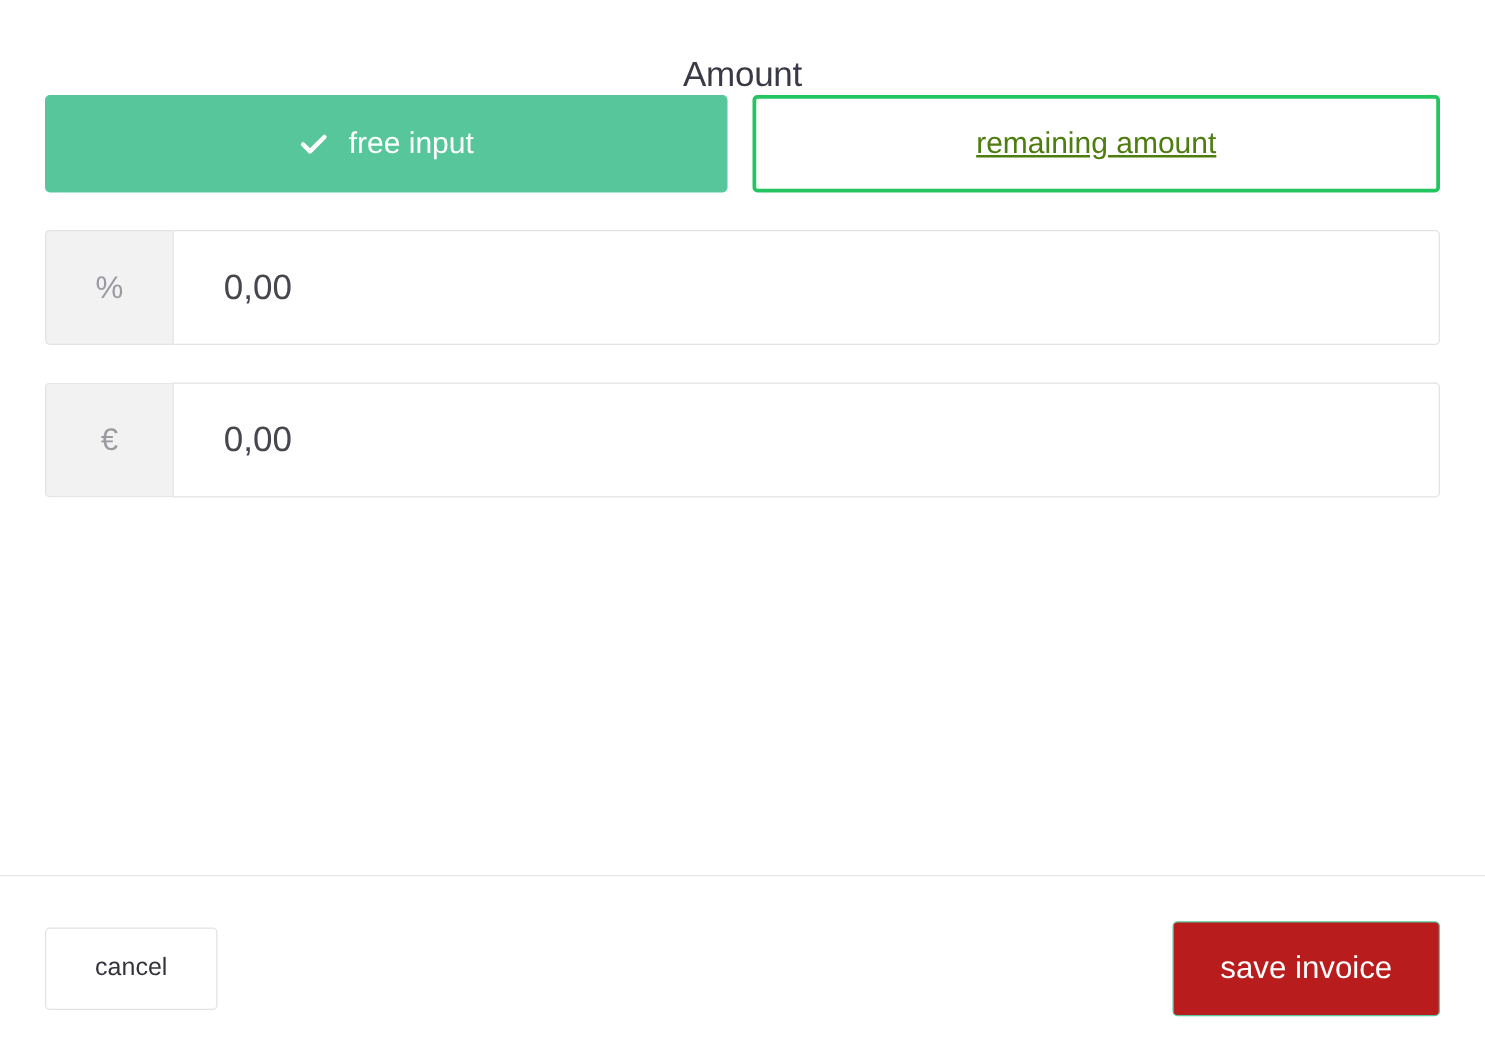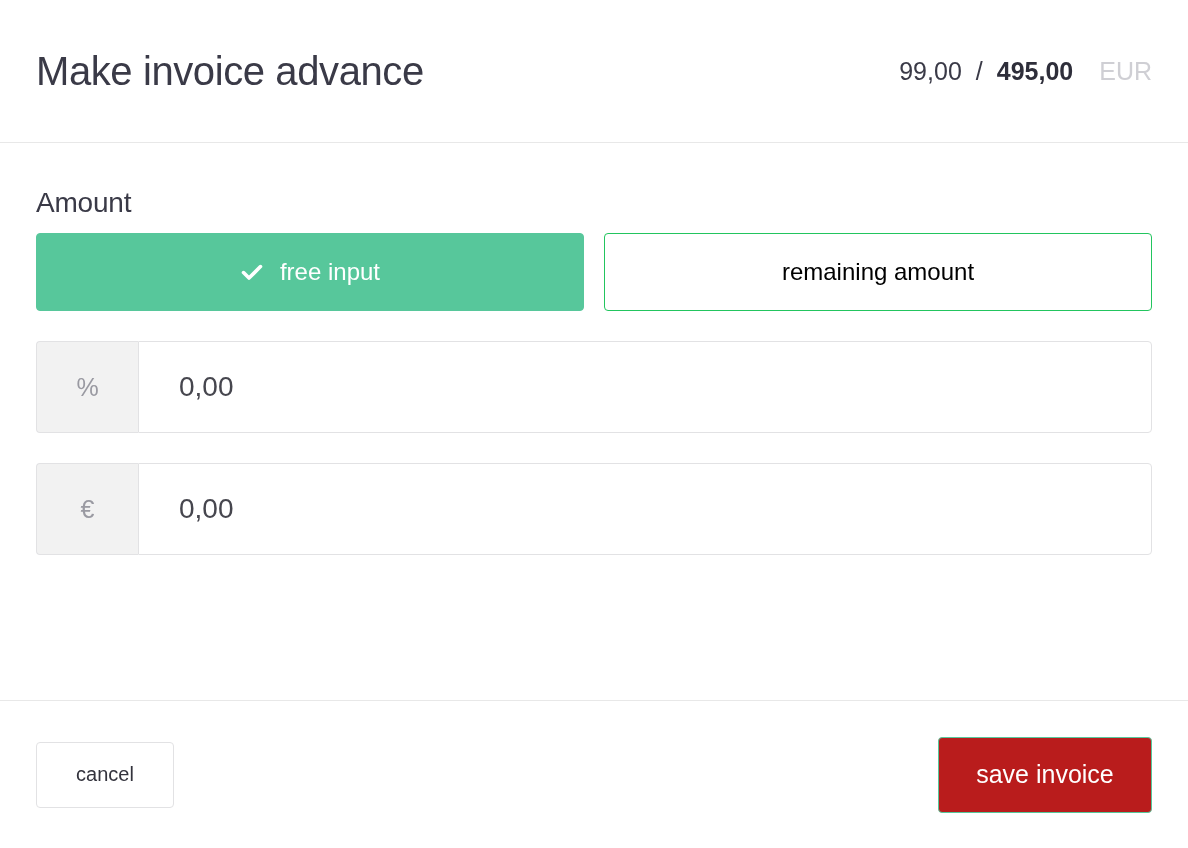--- a/index.html
+++ b/index.html
@@ -58,21 +58,22 @@
     flex: 1 1 auto;
     padding: 44px 36px 0 36px;
     position: relative;
   }
 
   .section-heading {
     font-size: 28px;
     font-weight: 400;
     color: #3a3a47;
     letter-spacing: -0.2px;
-    margin-bottom: 14px;
+    margin-bottom: 0;
+    text-align: center;
   }
 
   .section-sub {
     font-size: 23px;
     font-weight: 400;
     color: #c3c3c9;
     letter-spacing: -0.1px;
     margin-bottom: 28px;
   }
 
@@ -98,22 +99,23 @@
   }
 
   .toggle-btn.active {
     background: #57c79b;
     border: 1px solid #57c79b;
     color: #ffffff;
   }
 
   .toggle-btn.inactive {
     background: #ffffff;
-    border: 1px solid #22c55e;
-    color: #000000;
+    border: 3px solid #22c55e;
+    color: #4d7c0f;
+    text-decoration: underline;
   }
 
   .check-icon {
     width: 24px;
     height: 24px;
     display: inline-block;
     flex: 0 0 auto;
   }
   .check-icon svg { display: block; width: 100%; height: 100%; }
 
@@ -185,30 +187,20 @@
     font-family: "Liberation Sans", sans-serif;
     color: #ffffff;
     cursor: pointer;
   }
 </style>
 </head>
 <body>
 
 <div class="dialog">
 
-  <div class="dialog-header">
-    <div class="dialog-title">Make invoice advance</div>
-
-    <div class="header-amounts">
-      <span class="header-amount-paid">99,00</span>
-      <span class="header-amount-sep">/</span>
-      <span class="header-amount-total">495,00</span>
-      <span class="header-amount-currency">EUR</span>
-    </div>
-  </div>
 
   <div class="dialog-body">
 
     <div class="section-heading">Amount</div>
 
 
     <div class="toggle-group">
 
       <div class="toggle-btn active">
         <span class="check-icon">

